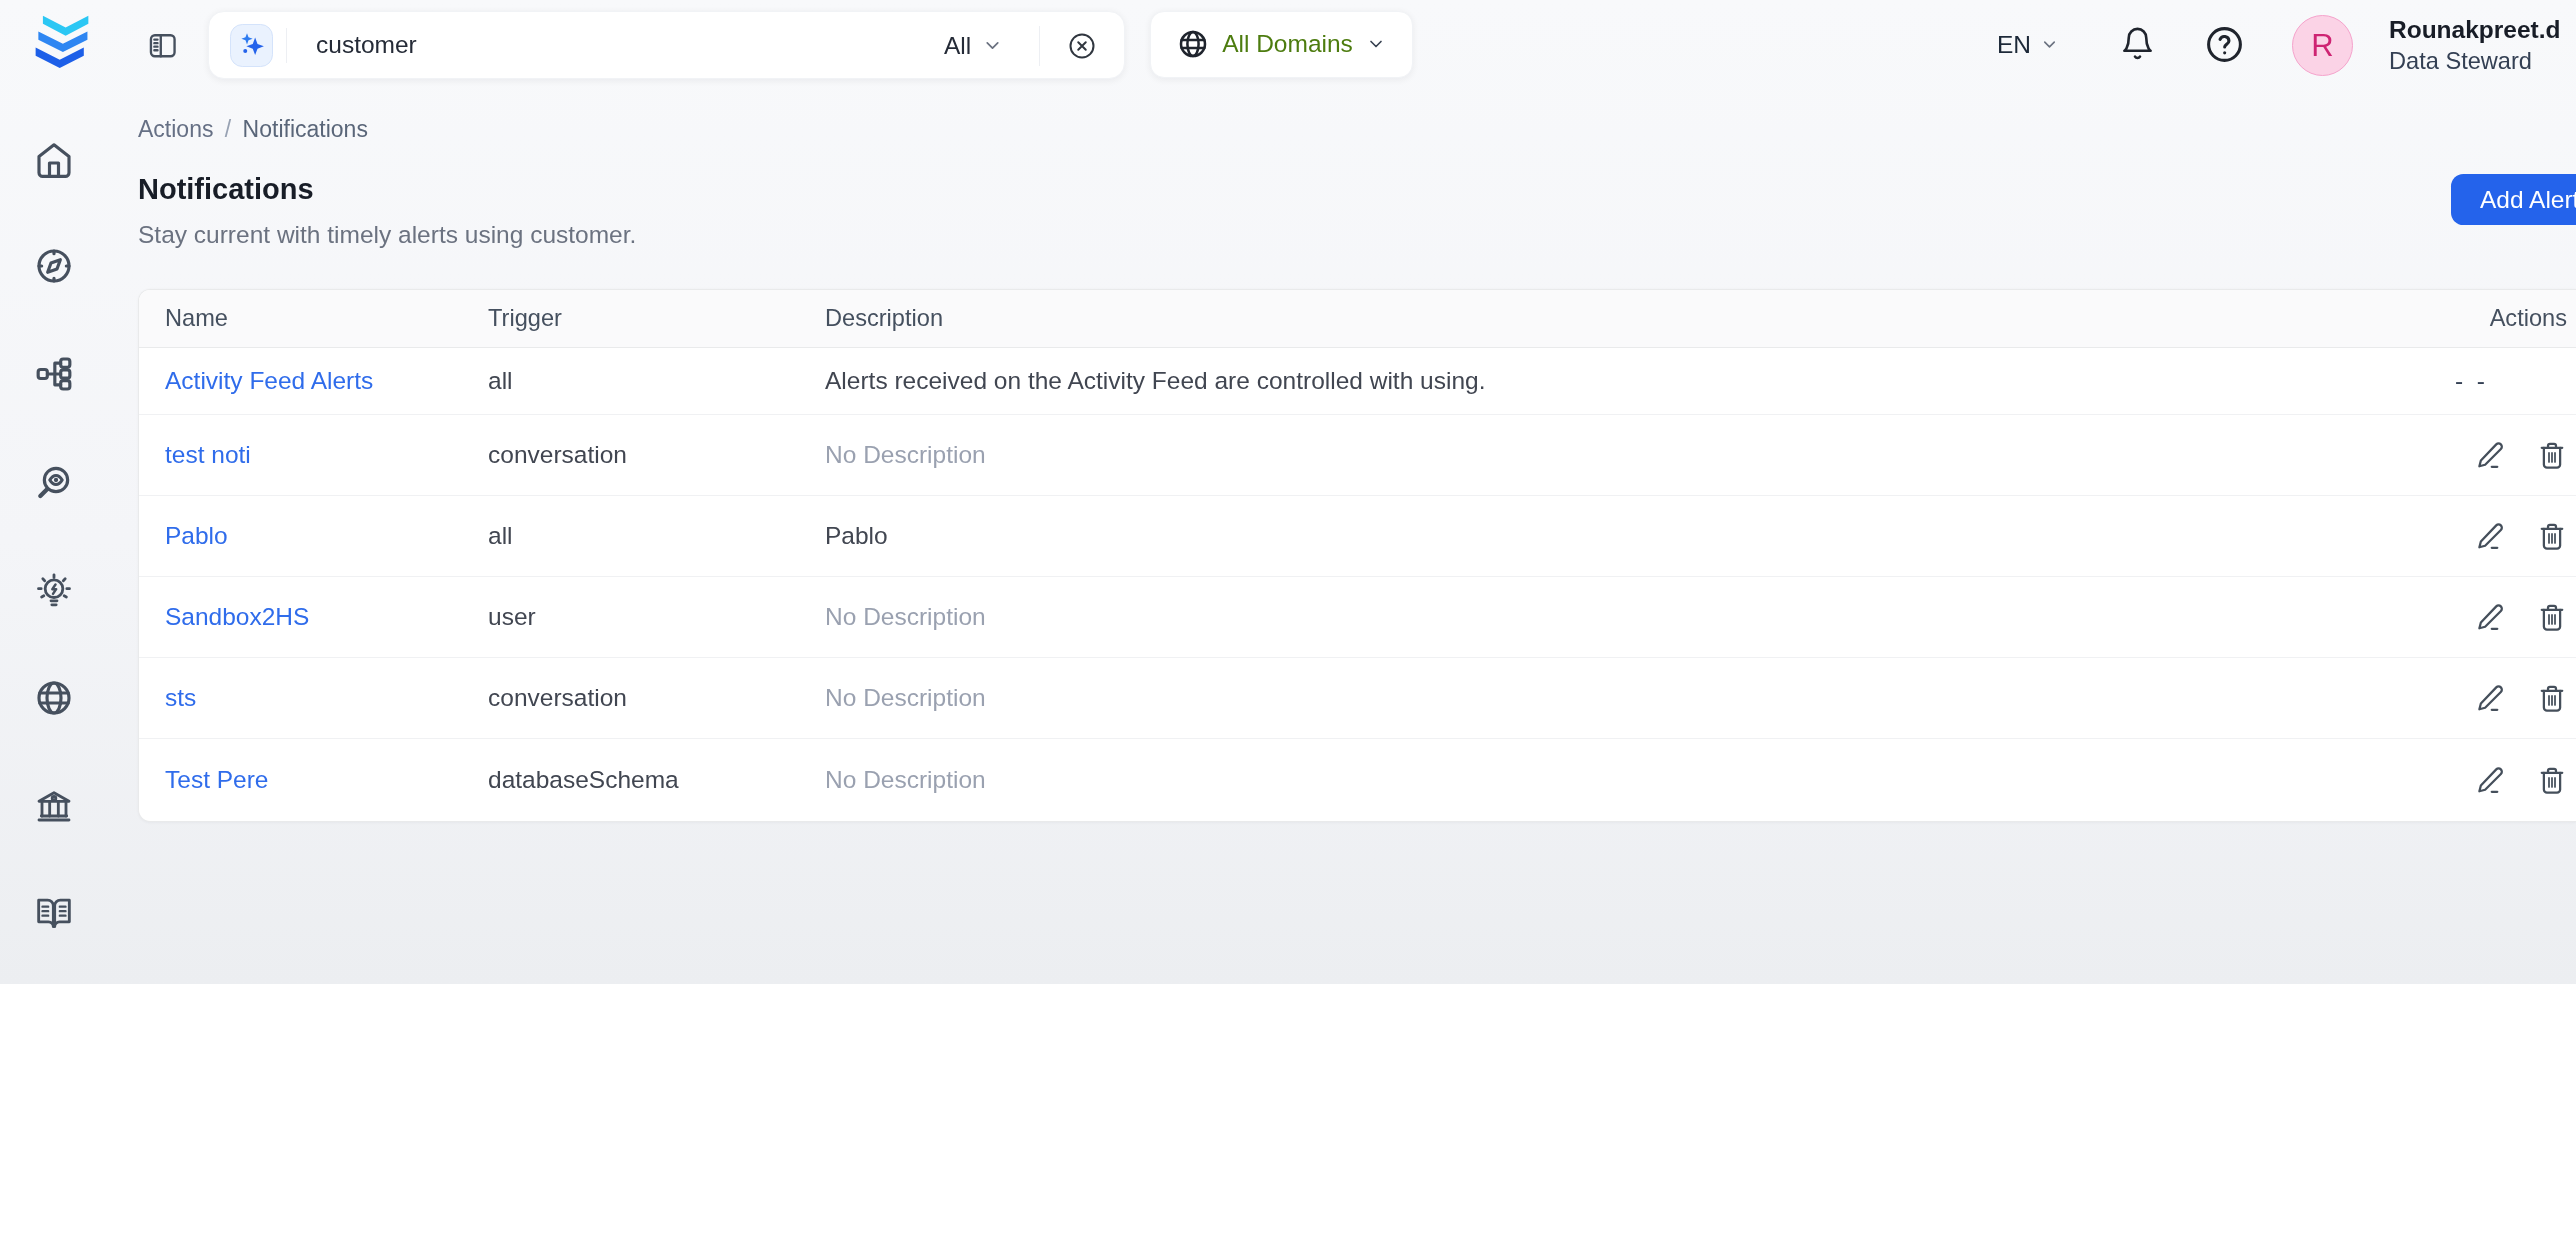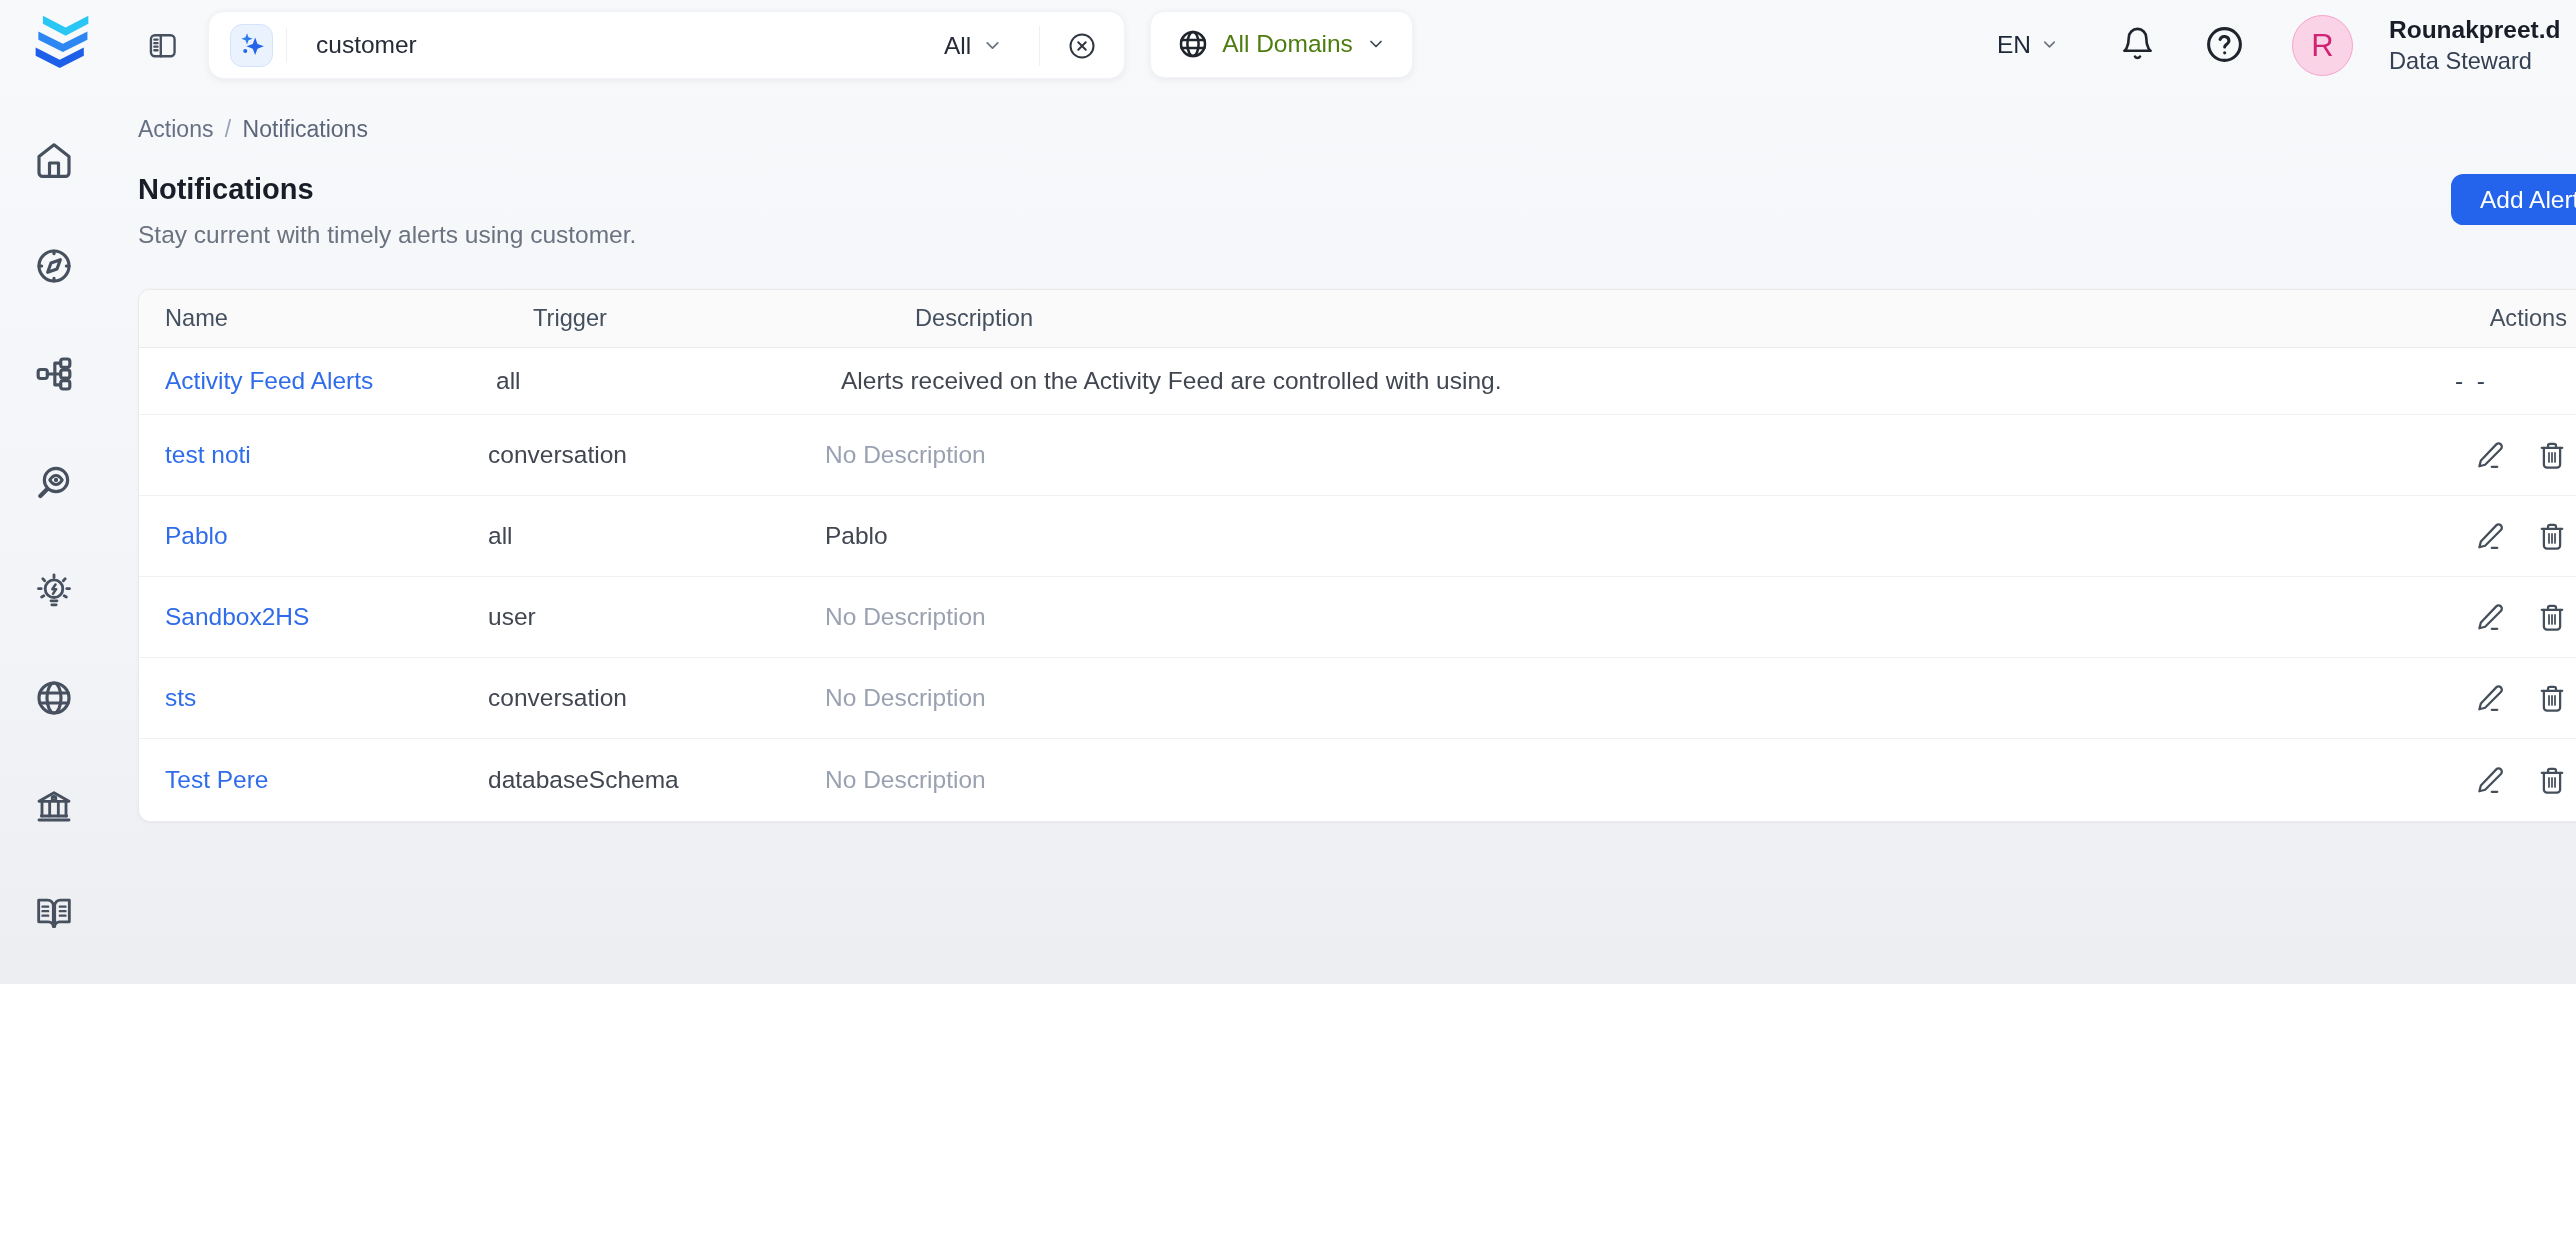--- a/index.html
+++ b/index.html
@@ -71,26 +71,26 @@
   .add-alert { position:absolute; left:2451px; top:174px; height:51px; width:179px; background:#2463EB;
                border:none; border-radius:12.3px; color:#FFFFFF; font-family:inherit; font-size:24.5px;
                text-align:left; padding-left:29px; cursor:pointer; }
 
   
   .card { position:absolute; left:138px; top:289px; width:2438px; height:533px; background:#FFFFFF;
           border:0.9px solid #E9EAEB; border-right:none; border-radius:12.3px 0 0 12.3px;
           box-shadow:0 0.9px 2.6px rgba(16,24,40,.04); overflow:hidden; }
   .trow, .thead { display:grid; grid-template-columns:349px 337px 1fr 263px; align-items:center; }
   .thead { height:58px; background:#FAFAFB; border-bottom:0.9px solid #E9EAEB;
-           font-size:23.6px; font-weight:500; color:#45505F;gap:45px; }
+           font-size:23.6px; font-weight:500; color:#45505F; }
   .cell:first-child { padding-left:26px; }
   .cell.actions { display:flex; justify-content:flex-end; align-items:center; gap:31.5px; padding-right:9px; }
   .trow { font-size:24.5px; color:#414651; border-bottom:0.9px solid #F0F1F3; }
   .trow:last-child { border-bottom:none; }
-  .trow.r1 { height:67px;gap:8px; }
+  .trow.r1 { height:67px; }
   .trow.rn { height:81px; }
   .name-link { color:#2F6CEB; cursor:pointer; text-decoration:none; }
   .muted { color:#9AA1B0; }
   .act-ic { width:30px; height:30px; color:#454F5B; cursor:pointer; }
   .act-ic svg { width:100%; height:100%; }
   .dash-placeholder { color:#344054; letter-spacing:3.5px; }
   .act-spacer { width:47px; }
 
   
   .bot { position:absolute; left:2513px; top:1115px; width:102px; height:102px; border-radius:50%;

